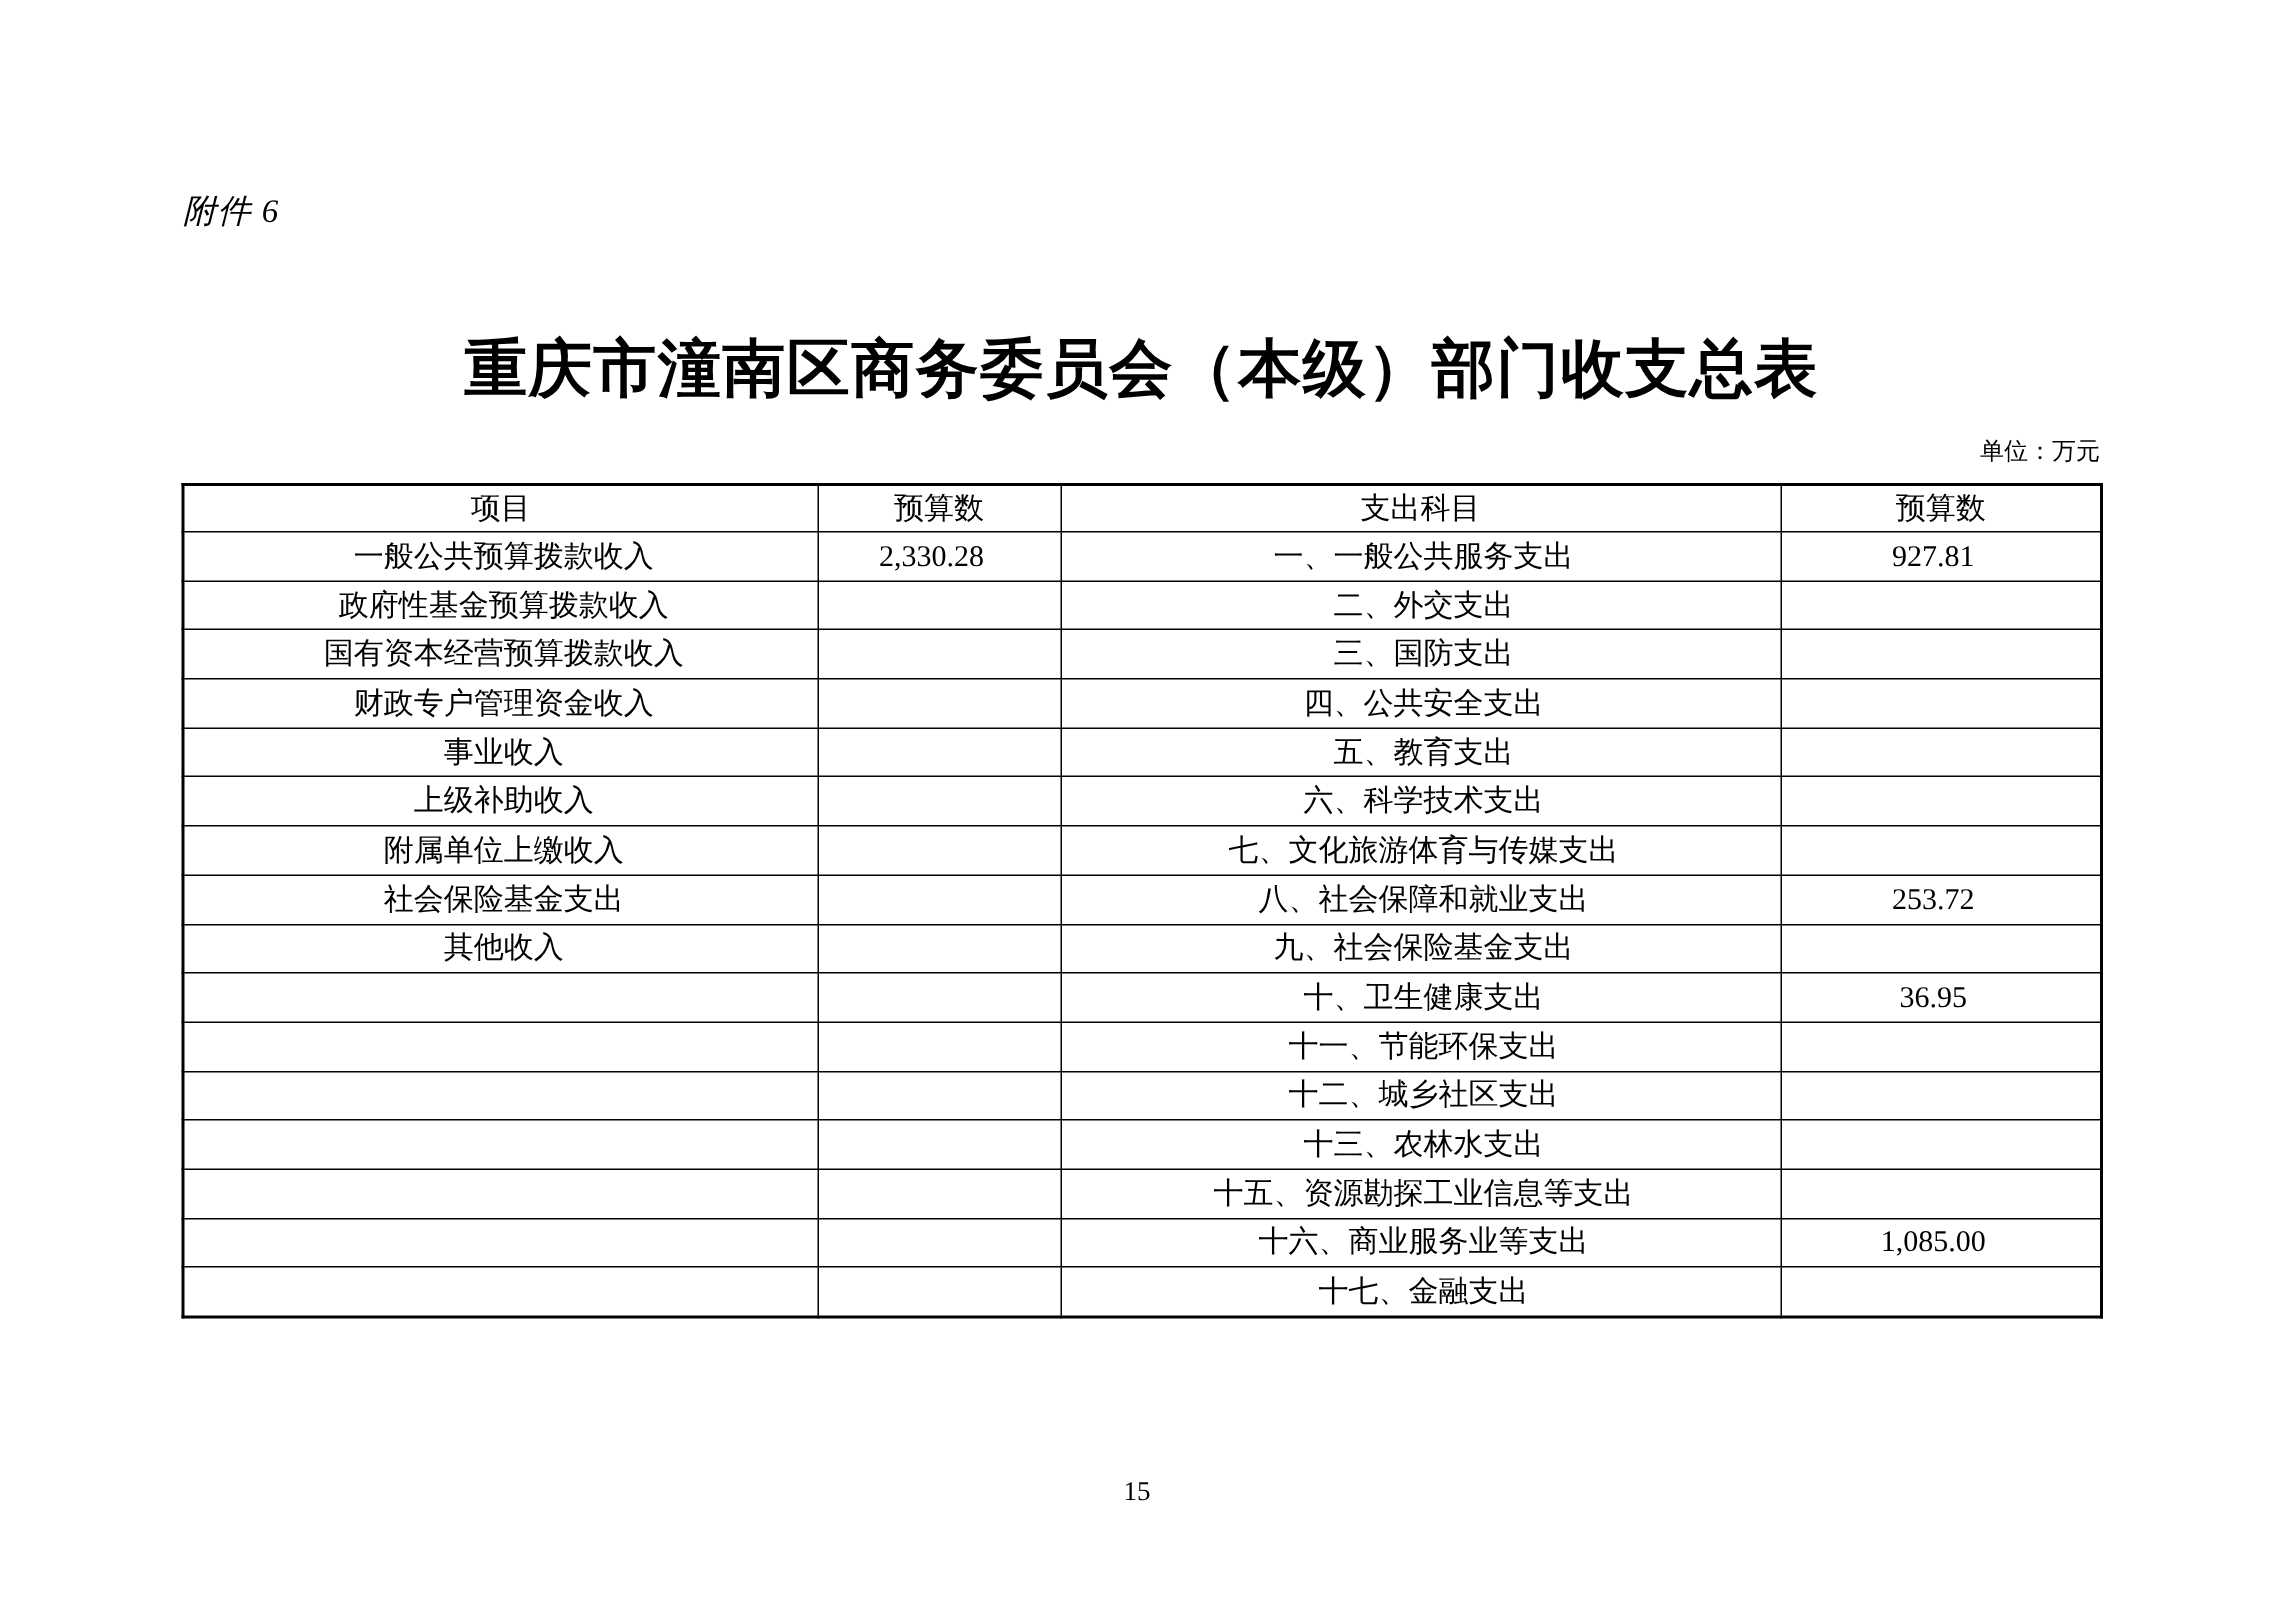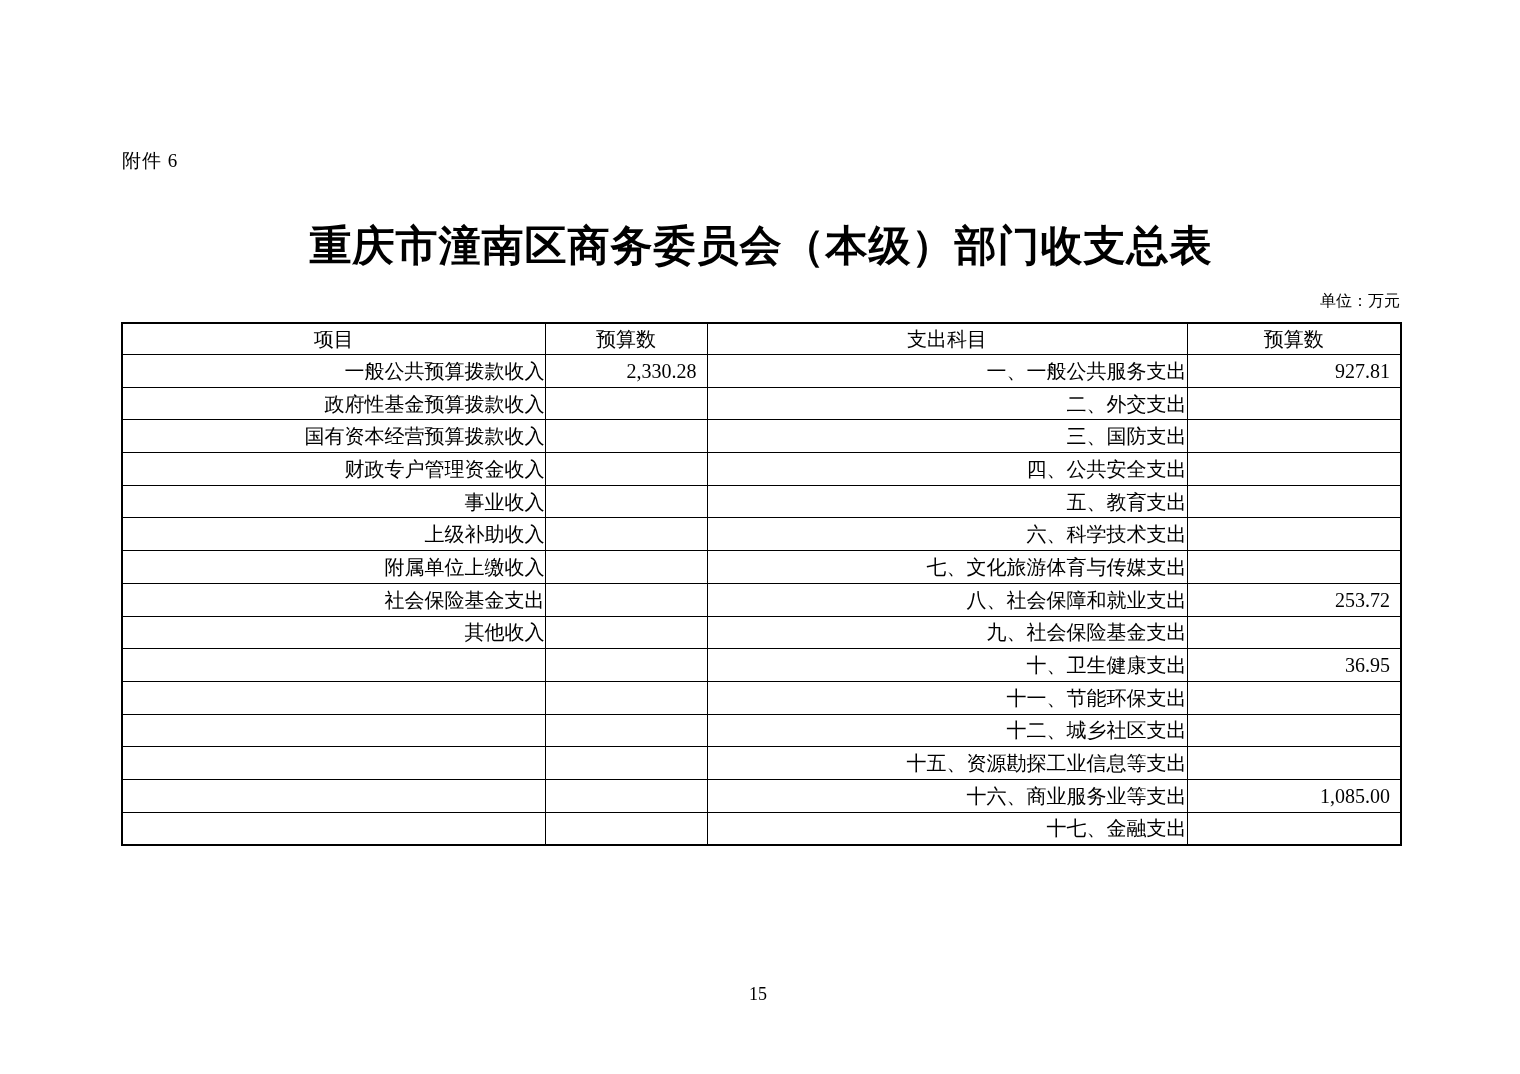--- a/index.html
+++ b/index.html
@@ -12,23 +12,24 @@
   .page {
     position: relative;
     width: 1520px;
     height: 1074px;
     background: #ffffff;
     overflow: hidden;
   }
   .attachment-label {
     position: absolute;
     left: 122px;
-    top: 148px;
-    font-size: 19px;
+    top: 126px;
+    font-size: 22px;
     letter-spacing: 1px;
+    font-style: italic;
   }
   .doc-title {
     position: absolute;
     left: 122px;
     top: 218px;
     width: 1278px;
     text-align: center;
     font-size: 42px;
     font-weight: bold;
     letter-spacing: 1px;
@@ -66,22 +67,22 @@
     text-align: center;
   }
   .budget-table thead tr.col-header-row th {
     height: 30px;
     text-align: center;
     font-family: Liberation Serif, serif;
   }
   .budget-table tbody td {
     height: 31.7px;
   }
-  .budget-table td.left  { text-align: right;  padding-left: 4px;  }
-  .budget-table td.right { text-align: right; padding-right: 10px; }
+  .budget-table td.left  { text-align: center;  padding-left: 4px;  }
+  .budget-table td.right { text-align: center; padding-right: 10px; }
   .page-number {
     position: absolute;
     left: 0;
     top: 984px;
     width: 1516px;
     text-align: center;
     font-size: 18px;
   }
 </style>
 </head>
@@ -179,20 +180,26 @@
         </tr>
         <tr>
           <td class="left"></td>
           <td class="right"></td>
           <td class="left">十二、城乡社区支出</td>
           <td class="right"></td>
         </tr>
         <tr>
           <td class="left"></td>
           <td class="right"></td>
+          <td class="left">十三、农林水支出</td>
+          <td class="right"></td>
+        </tr>
+        <tr>
+          <td class="left"></td>
+          <td class="right"></td>
           <td class="left">十五、资源勘探工业信息等支出</td>
           <td class="right"></td>
         </tr>
         <tr>
           <td class="left"></td>
           <td class="right"></td>
           <td class="left">十六、商业服务业等支出</td>
           <td class="right">1,085.00</td>
         </tr>
         <tr>

